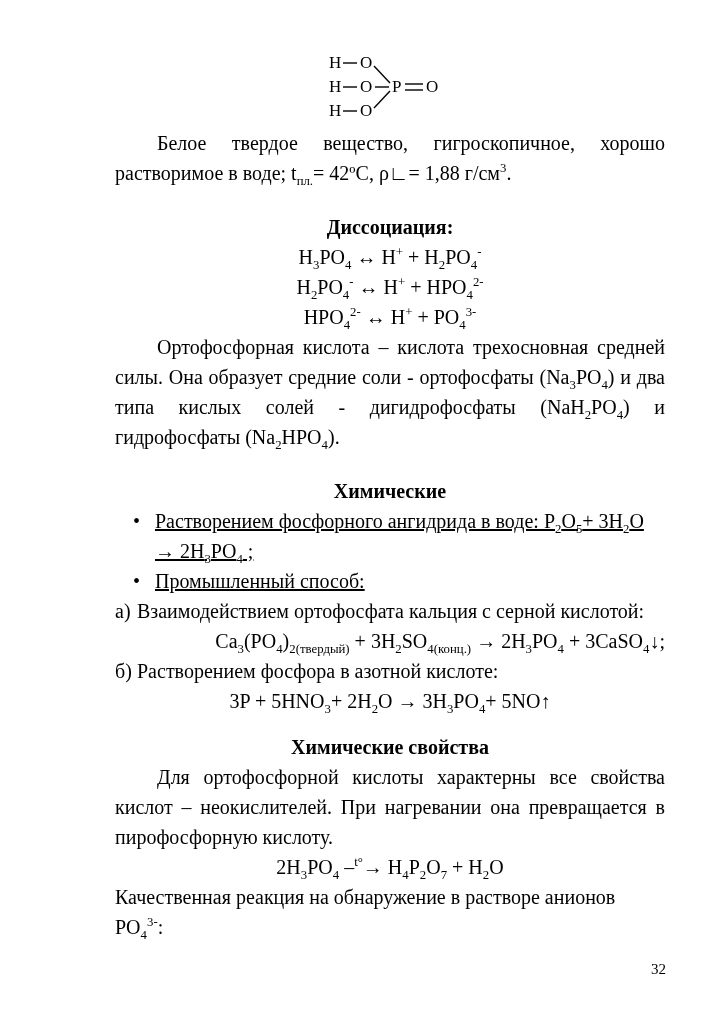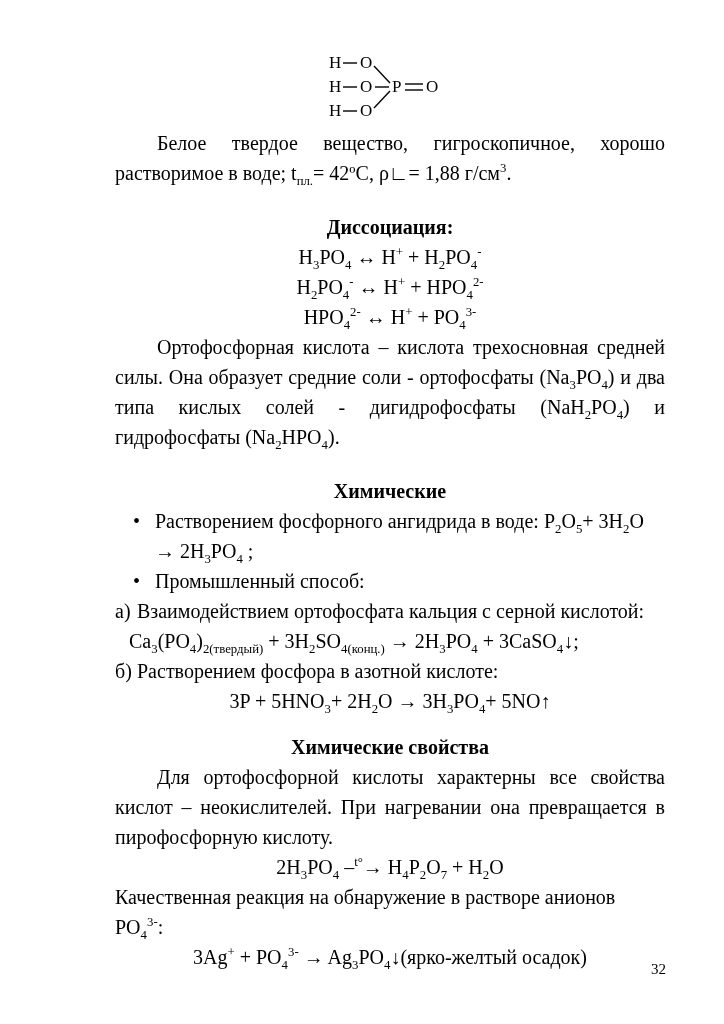--- a/index.html
+++ b/index.html
@@ -20,28 +20,28 @@
   .content { width: 550px; }
   .para, .equation, .heading, .bullet-row, .lettered, .qual {
     font-size: 20px;
     line-height: 30px;
   }
   .para { text-align: justify; }
   .indent { text-indent: 42px; }
   .heading { font-weight: bold; text-align: center; margin-top: 24px; }
   .heading.tight { margin-top: 16px; }
   .equation { text-align: center; }
-  .equation.left { text-align: left; margin-left: 14px; }
+  .equation.left { text-align: right; margin-left: 14px; }
   sub, sup { line-height: 0; font-size: 64%; }
   sub { vertical-align: sub; }
   sup { vertical-align: super; }
   .molecule { display: flex; justify-content: center; margin-bottom: 4px; }
   .bullet-row { display: flex; }
   .bullet-char { width: 22px; margin-left: 18px; flex: 0 0 auto; }
-  .bullet-text { flex: 1; }
+  .bullet-text { flex: 1; text-decoration: underline; }
   .lettered { display: flex; }
   .lettered .label { width: 22px; flex: 0 0 auto; }
   .lettered .ltext { flex: 1; }
   .page-number {
     position: absolute;
     right: 58px;
     bottom: 46px;
     font-size: 15px;
   }
 </style>
@@ -104,18 +104,17 @@
     <div class="lettered">
       <span class="label">б)</span>
       <span class="ltext">Растворением фосфора в азотной кислоте:</span>
     </div>
     <div class="equation">3P + 5HNO<sub>3</sub>+ 2H<sub>2</sub>O → 3H<sub>3</sub>PO<sub>4</sub>+ 5NO↑</div>
 
     <div class="heading tight">Химические свойства</div>
     <p class="para indent">Для ортофосфорной кислоты характерны все свойства кислот – неокислителей. При нагревании она превращается в пирофосфорную кислоту.</p>
     <div class="equation">2H<sub>3</sub>PO<sub>4</sub> –<sup>t°</sup>→ H<sub>4</sub>P<sub>2</sub>O<sub>7</sub> + H<sub>2</sub>O</div>
     <p class="qual">Качественная реакция на обнаружение в растворе анионов PO<sub>4</sub><sup>3-</sup>:</p>
-    <div class="equation">3Ag<sup>+</sup> + PO<sub>4</sub><sup>3-</sup> → Ag<sub>3</sub>PO<sub>4</sub>↓(ярко-желтый осадок)</div>
 
   </div>
 
   <div class="page-number">32</div>
 </div>
 
 </body></html>

